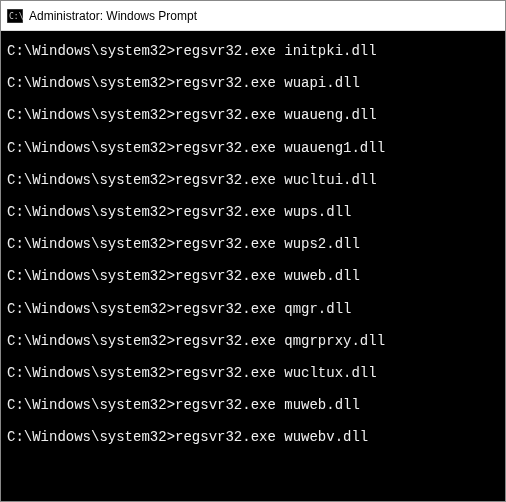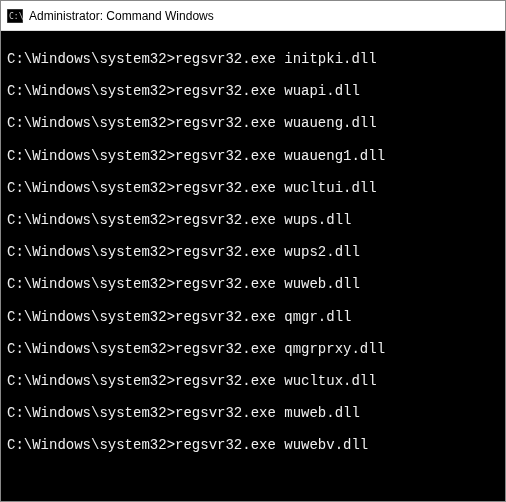--- a/index.html
+++ b/index.html
@@ -38,21 +38,21 @@
       height: 14px;
       display: inline-block;
     }
     .titlebar-icon svg {
       display: block;
     }
     .terminal {
       flex: 1;
       background: #000;
       color: #f0f0f0;
-      padding: 20px 6px;
+      padding: 12px 6px;
       font-size: 14px;
       line-height: 1.15;
       white-space: pre;
       overflow: hidden;
     }
     .line {
       display: block;
     }
     .blank {
       display: block;
@@ -63,16 +63,16 @@
 <body>
 
 <div class="window">
   <div class="titlebar">
     <span class="titlebar-icon">
       <svg width="16" height="14" viewBox="0 0 16 14">
         <rect x="0" y="0" width="16" height="14" fill="#000" stroke="#666" stroke-width="1"></rect>
         <text x="2" y="10" font-size="8" fill="#ccc" font-family="monospace">C:\</text>
       </svg>
     </span>
-    <span>Administrator: Command Windows</span>
+    <span>Administrator: Windows Prompt</span>
   </div>
   <div class="terminal" id="terminal"><span class="line">C:\Windows\system32&gt;regsvr32.exe initpki.dll</span><span class="blank"></span><span class="line">C:\Windows\system32&gt;regsvr32.exe wuapi.dll</span><span class="blank"></span><span class="line">C:\Windows\system32&gt;regsvr32.exe wuaueng.dll</span><span class="blank"></span><span class="line">C:\Windows\system32&gt;regsvr32.exe wuaueng1.dll</span><span class="blank"></span><span class="line">C:\Windows\system32&gt;regsvr32.exe wucltui.dll</span><span class="blank"></span><span class="line">C:\Windows\system32&gt;regsvr32.exe wups.dll</span><span class="blank"></span><span class="line">C:\Windows\system32&gt;regsvr32.exe wups2.dll</span><span class="blank"></span><span class="line">C:\Windows\system32&gt;regsvr32.exe wuweb.dll</span><span class="blank"></span><span class="line">C:\Windows\system32&gt;regsvr32.exe qmgr.dll</span><span class="blank"></span><span class="line">C:\Windows\system32&gt;regsvr32.exe qmgrprxy.dll</span><span class="blank"></span><span class="line">C:\Windows\system32&gt;regsvr32.exe wucltux.dll</span><span class="blank"></span><span class="line">C:\Windows\system32&gt;regsvr32.exe muweb.dll</span><span class="blank"></span><span class="line">C:\Windows\system32&gt;regsvr32.exe wuwebv.dll</span></div>
 </div>
 
 </body></html>

